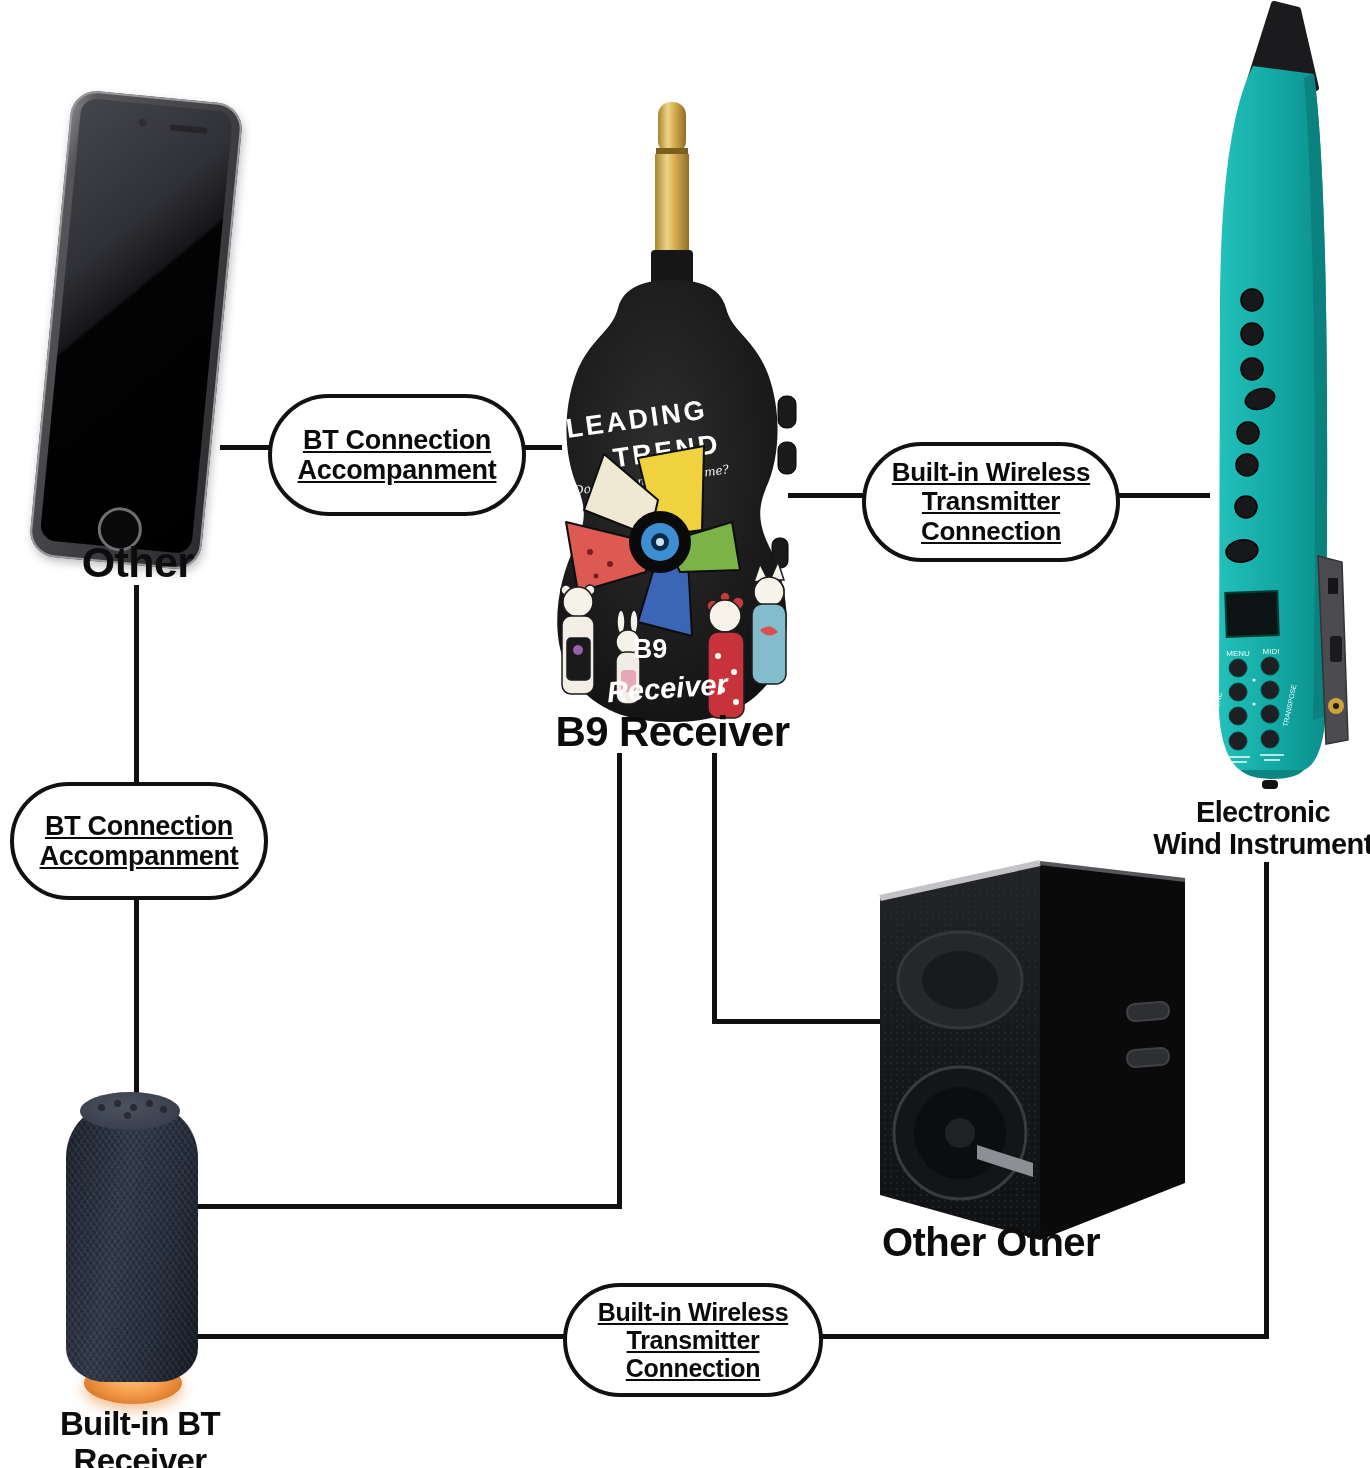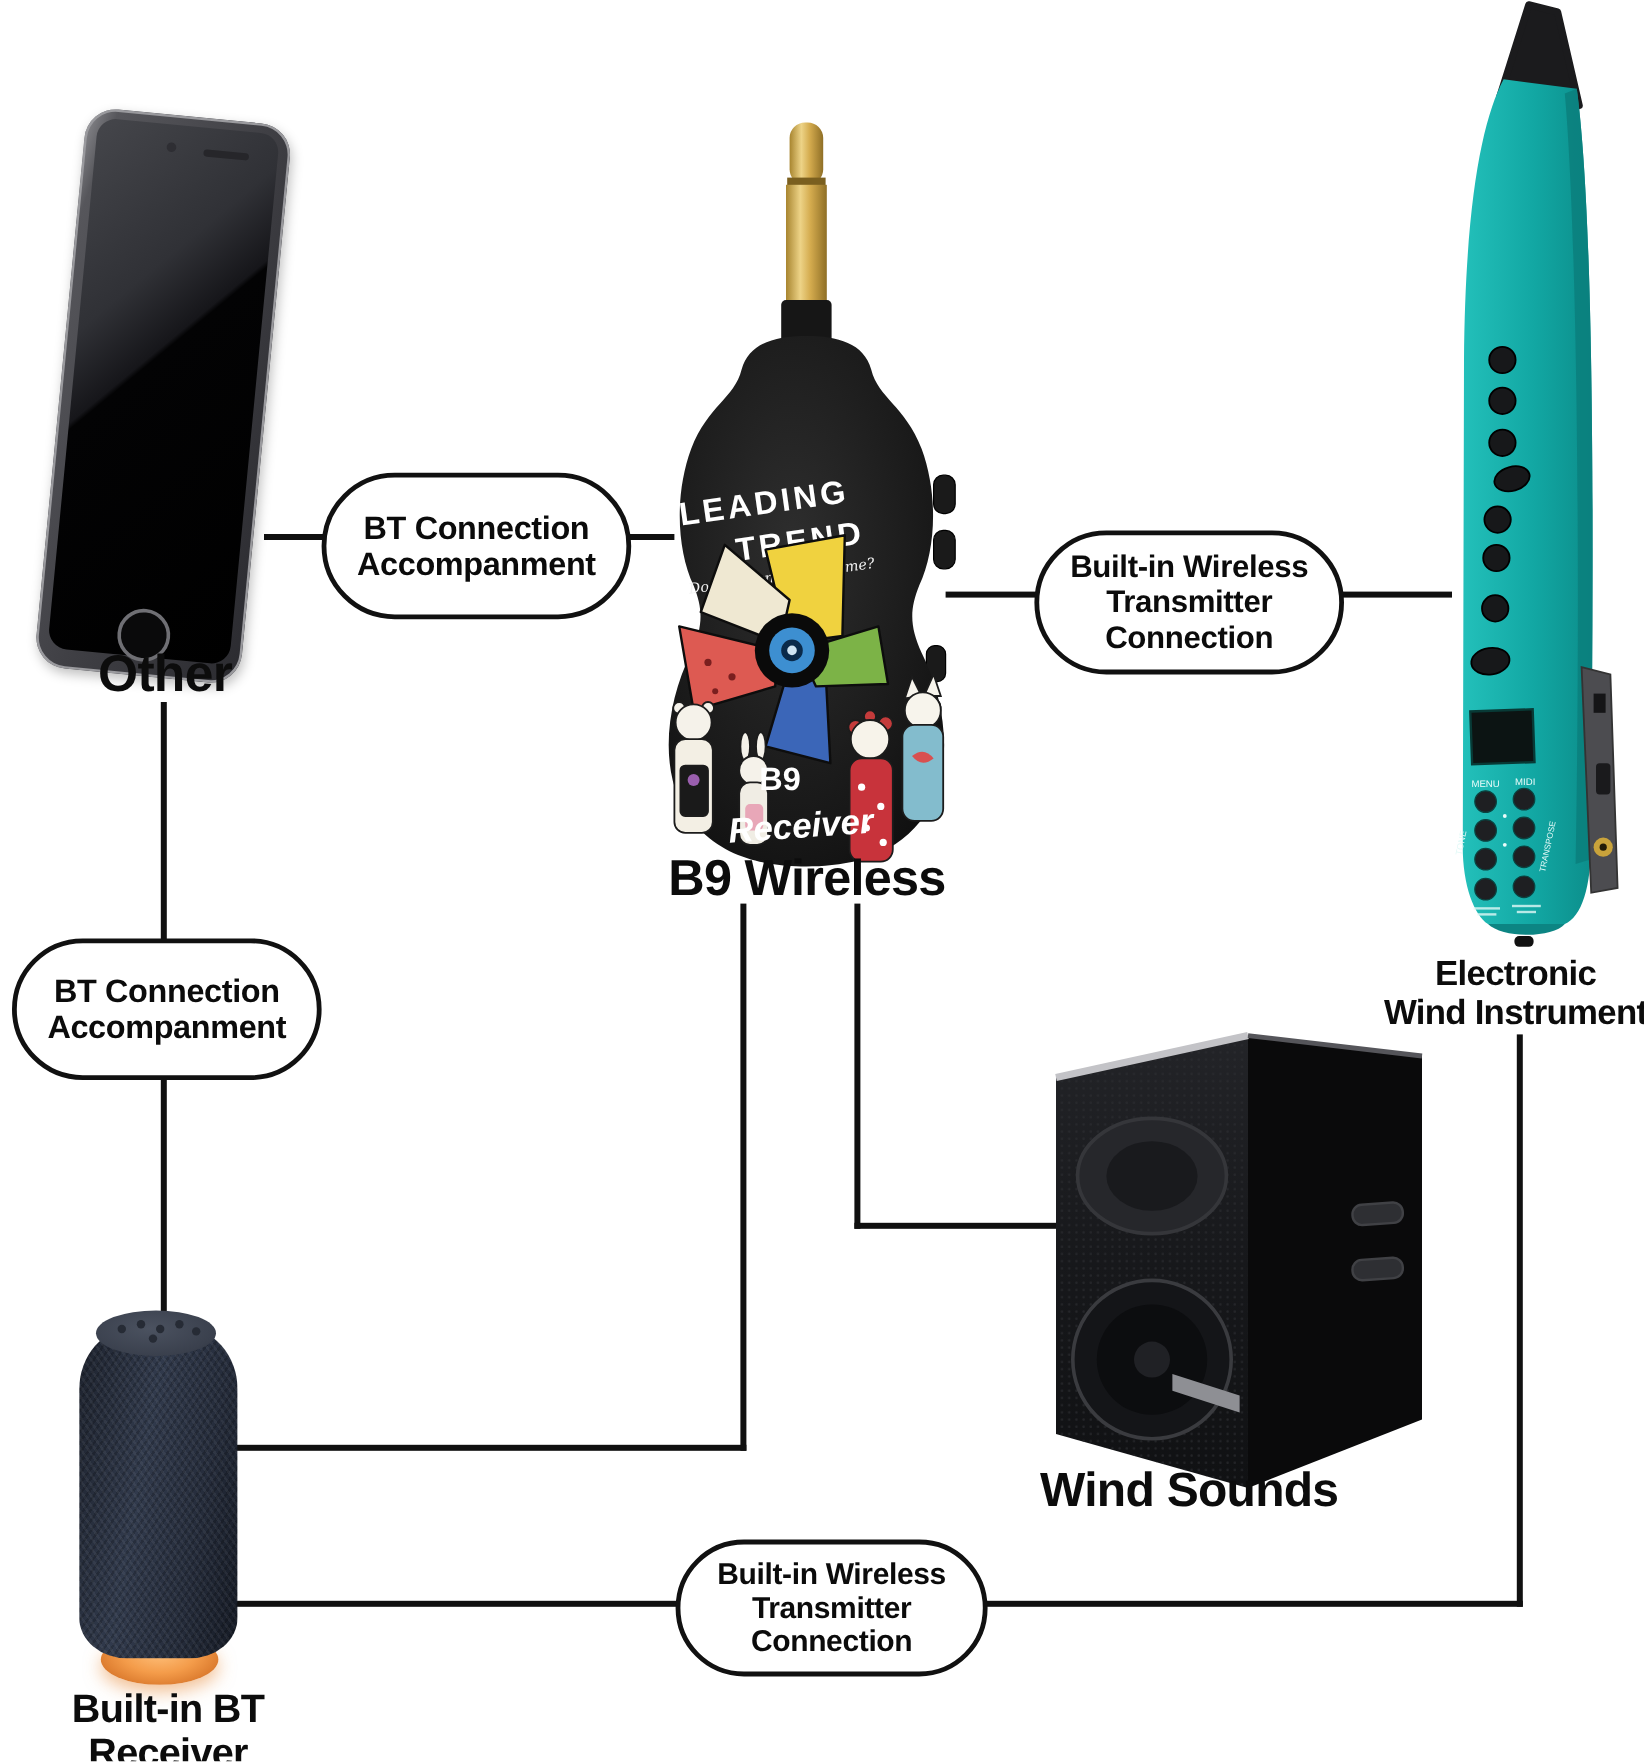--- a/index.html
+++ b/index.html
@@ -8,21 +8,21 @@
 
   
   .hline,.vline{position:absolute;background:#101010;z-index:1;}
   .hline{height:5px;}
   .vline{width:5px;}
 
   
   .pill{position:absolute;background:#ffffff;border:4px solid #111;border-radius:70px;
         display:flex;flex-direction:column;align-items:center;justify-content:center;
         font-weight:bold;text-align:center;z-index:6;letter-spacing:-0.3px;}
-  .pill span{display:block;line-height:1.13;}
+  .pill span{display:block;line-height:1.13;text-decoration:underline;}
   .pill.f27{font-size:27px;}
   .pill.f26{font-size:26px;}
   .pill.f25{font-size:25px;}
 
   
   .caption{position:absolute;font-weight:bold;text-align:center;z-index:5;
            letter-spacing:-0.6px;line-height:1.12;color:#0c0c0c;}
 
   
   .phone{position:absolute;left:50px;top:96px;width:172px;height:468px;
@@ -181,21 +181,21 @@
       <polygon points="234,492 240,474 248,490" fill="#f7f4ec"></polygon>
       <polygon points="250,490 258,472 264,490" fill="#f7f4ec"></polygon>
       <circle cx="249" cy="502" r="15" fill="#f7f4ec"></circle>
       <rect x="232" y="514" width="34" height="80" rx="10" fill="#83bccd"></rect>
       <path d="M 240,540 q 10,-8 18,2 q -10,8 -18,-2 Z" fill="#d85050" stroke="none"></path>
     </g>
 
     <text x="130" y="568" text-anchor="middle" font-family="Liberation Sans, sans-serif" font-size="27" font-weight="bold" fill="#ffffff">B9</text>
     <text x="148" y="608" transform="rotate(-4 148 608)" text-anchor="middle" font-family="Liberation Sans, sans-serif" font-size="29" font-weight="bold" font-style="italic" fill="#ffffff">Receiver</text>
   </svg>
-  <div class="caption" style="left:520px;top:708px;width:305px;font-size:42px;">B9 Wireless</div>
+  <div class="caption" style="left:520px;top:708px;width:305px;font-size:42px;">B9 Receiver</div>
 
   <svg class="dev" style="left:1190px;top:0px;" width="170" height="800" viewBox="0 0 170 800">
     <defs>
       <linearGradient id="tealGrad" x1="0" y1="0" x2="1" y2="0">
         <stop offset="0%" stop-color="#23c0ba"></stop>
           <stop offset="55%" stop-color="#12a7a3"></stop>
           <stop offset="100%" stop-color="#0c8e8b"></stop>
       </linearGradient>
     </defs>
 
@@ -282,21 +282,21 @@
     <circle cx="95" cy="288" r="46" fill="#0c0d0f"></circle>
     <circle cx="95" cy="288" r="15" fill="#202125"></circle>
 
     <polygon points="112,300 168,318 168,332 112,314" fill="#8e8f94"></polygon>
 
     <g fill="#2e2f33" stroke="#404145" stroke-width="2">
       <rect x="262" y="158" width="42" height="17" rx="8" transform="rotate(-4 283 166)"></rect>
       <rect x="262" y="204" width="42" height="17" rx="8" transform="rotate(-4 283 212)"></rect>
     </g>
   </svg>
-  <div class="caption" style="left:841px;top:1220px;width:300px;font-size:40px;">Wind Sounds</div>
+  <div class="caption" style="left:841px;top:1220px;width:300px;font-size:40px;">Other Other</div>
 
   <div class="btspk-glow"></div>
   <div class="btspk-body"></div>
   <div class="btspk-top">
     <i style="left:18px;top:12px;"></i>
       <i style="left:34px;top:8px;"></i>
       <i style="left:50px;top:12px;"></i>
     <i style="left:66px;top:8px;"></i>
       <i style="left:80px;top:14px;"></i>
       <i style="left:44px;top:20px;"></i>

